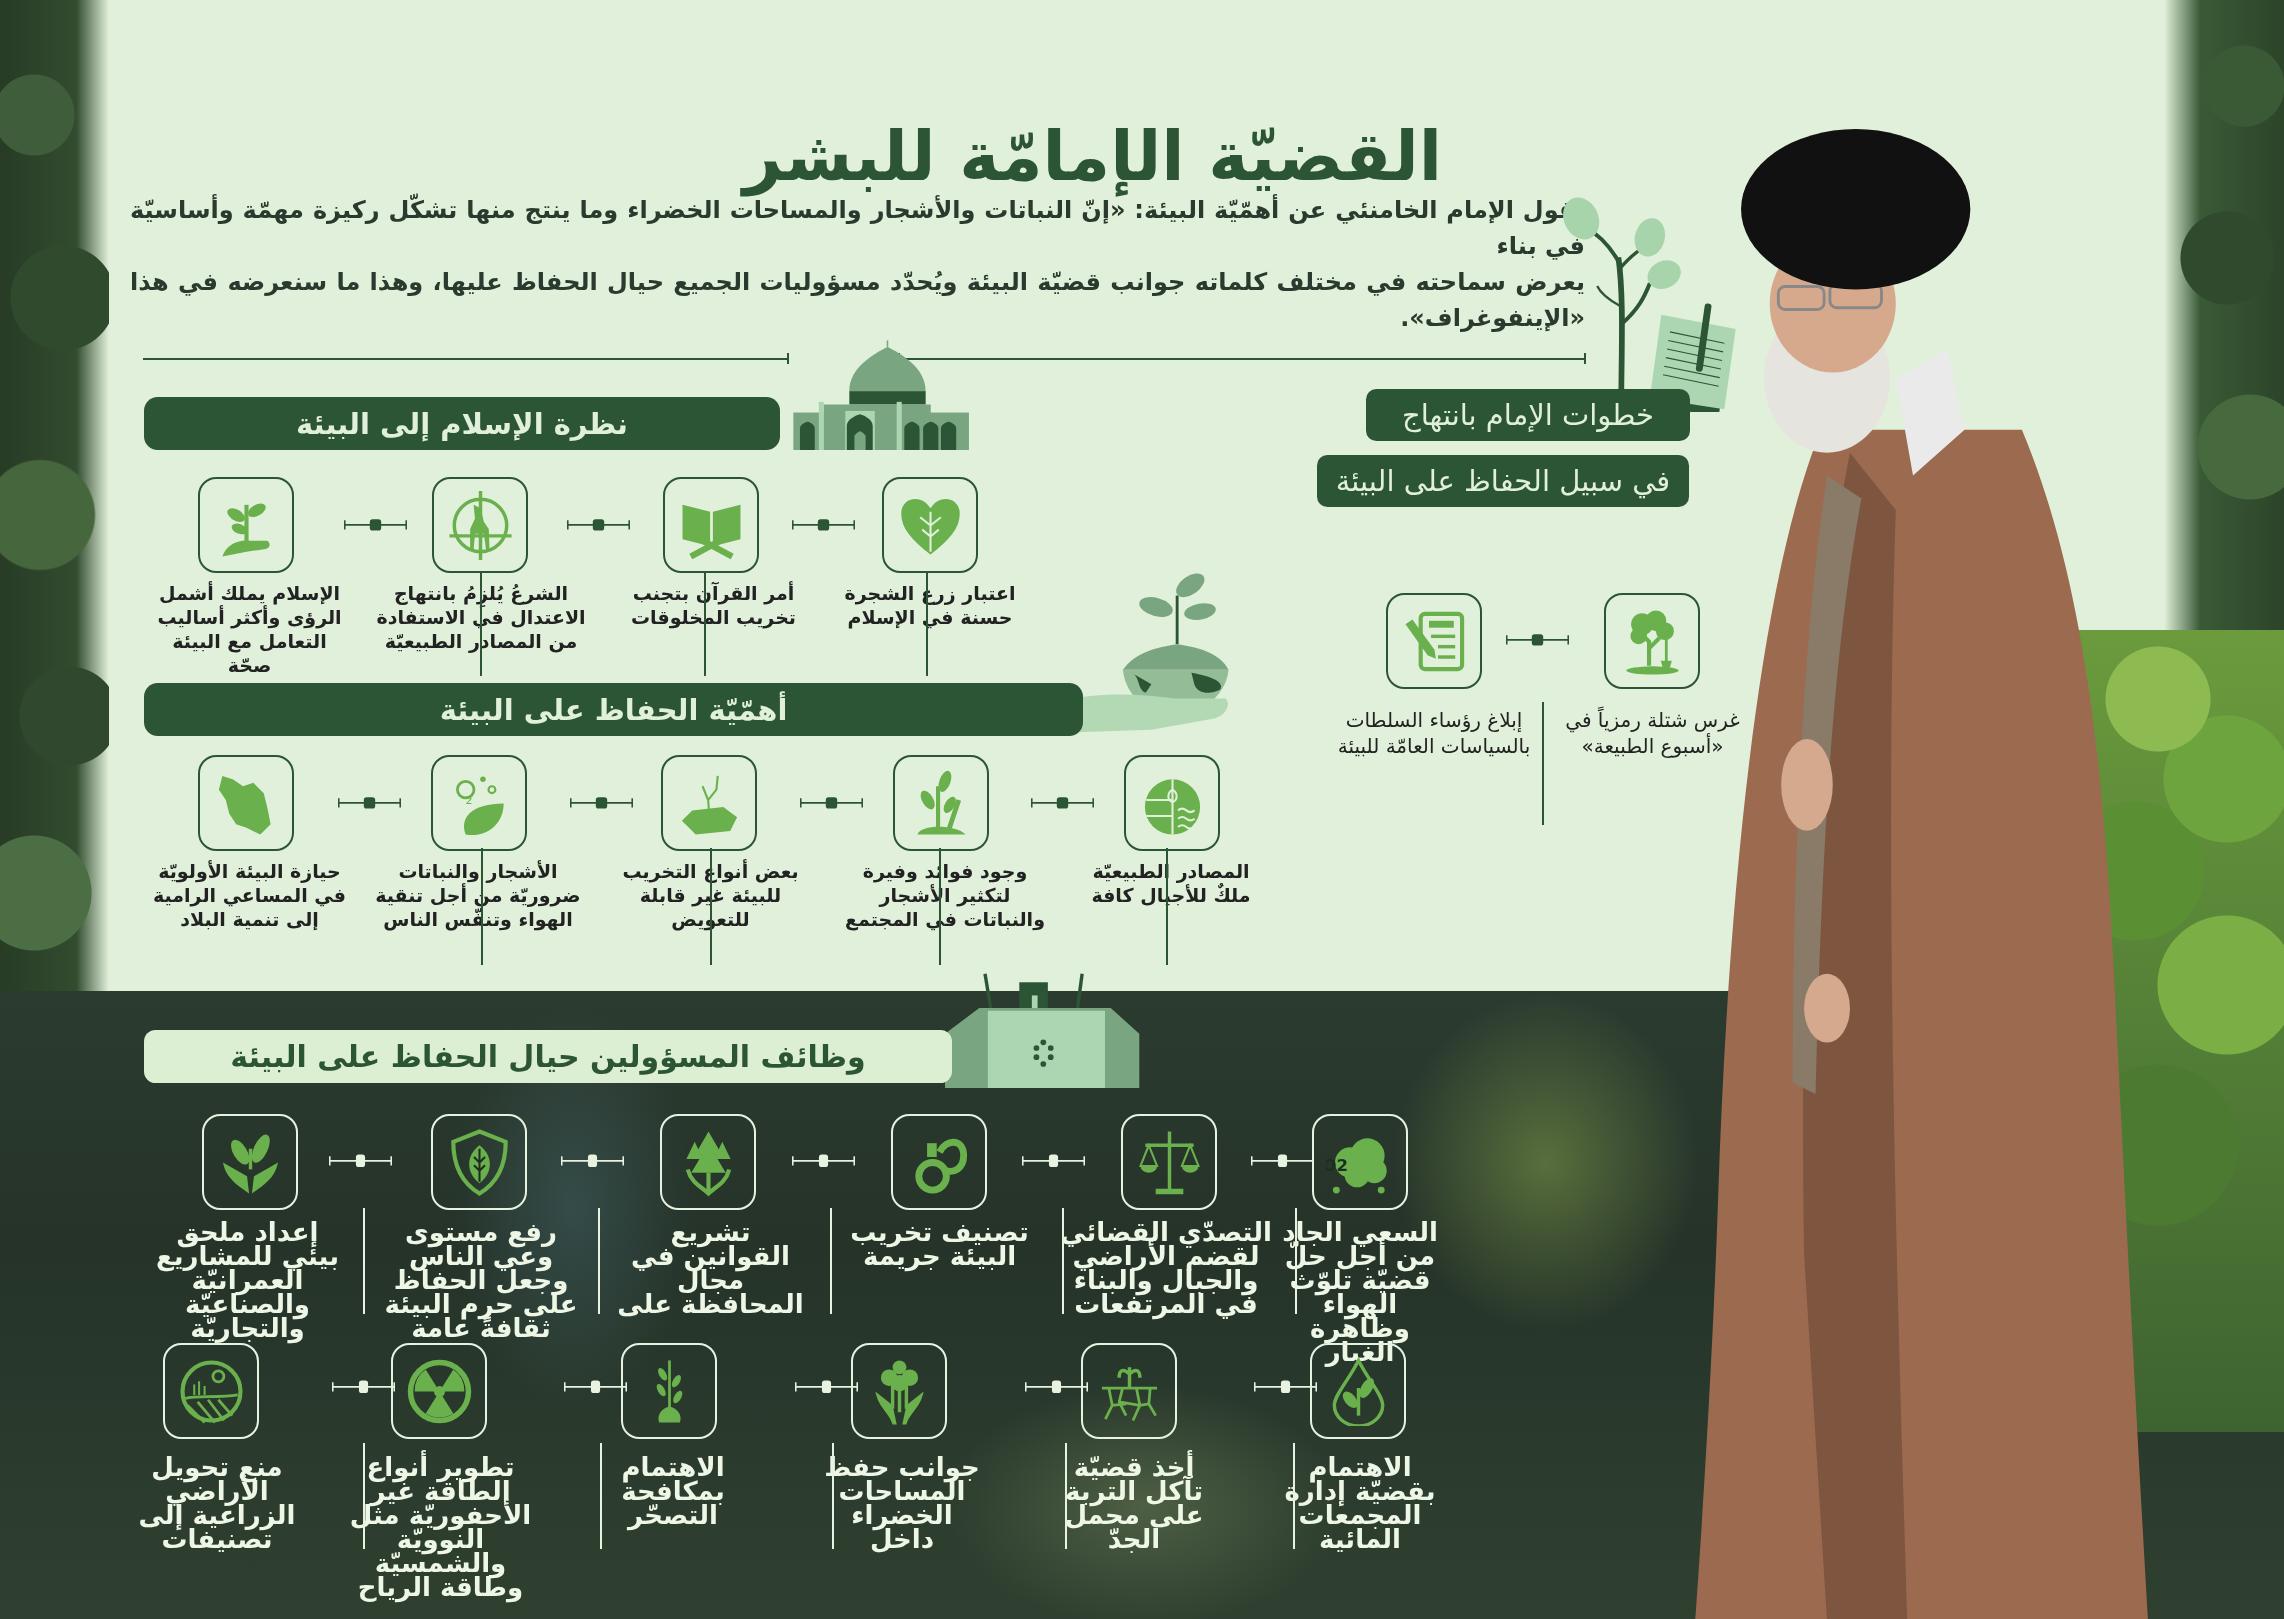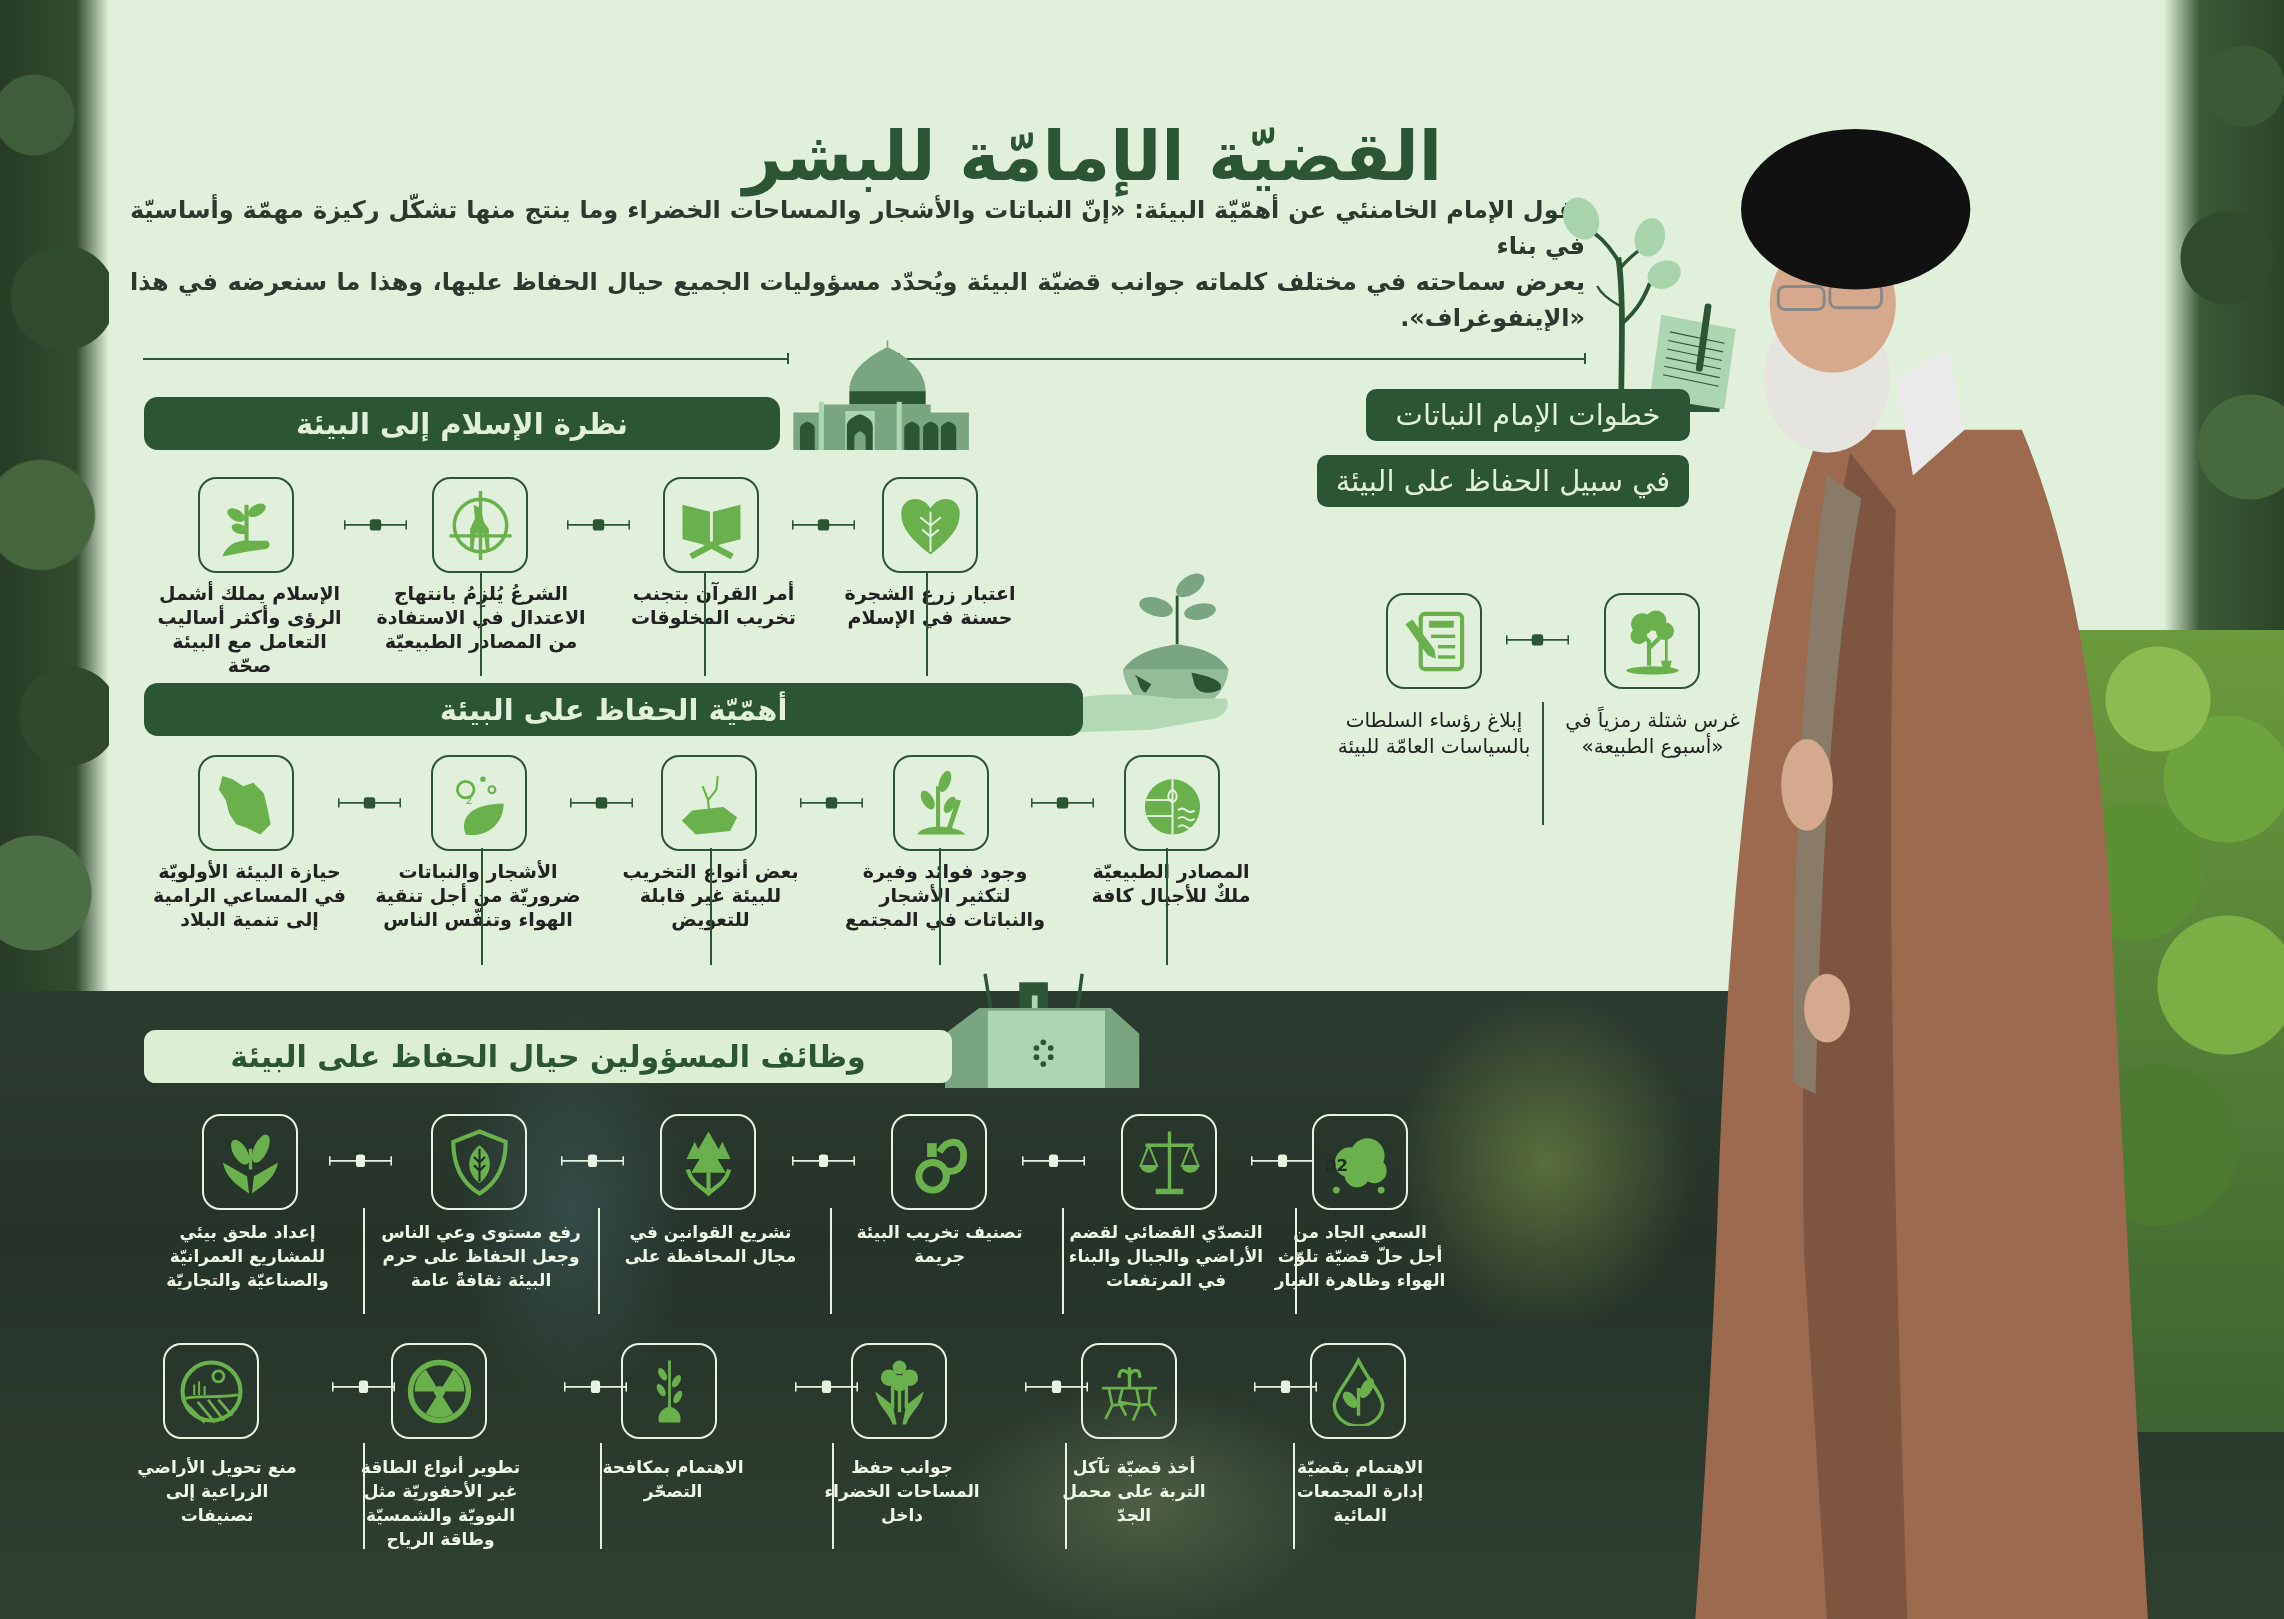--- a/index.html
+++ b/index.html
@@ -64,21 +64,21 @@
   #globe-hand{position:absolute;left:1060px;top:561px;width:200px;height:172px}
   #podium{position:absolute;left:945px;top:968px;width:200px;height:120px}
   .icon-box{position:absolute;width:96px;height:96px;border:2.3px solid #2c5535;border-radius:18.3px;
     background:transparent;display:flex;align-items:center;justify-content:center}
   .icon-box.dark{border-color:#e8f2e0;border-width:2.3px}
   .icon-box svg{width:69px;height:69px}
   .connector{position:absolute;height:13.7px;width:63px}
   .vline{position:absolute;width:1.7px;background:#2c5535}
   .vline.light{background:#e8f2e0}
   .label{position:absolute;text-align:center;font-weight:bold;font-size:19px;line-height:24px;color:#222}
-  .label.light{color:#eef6e6;font-size:17px}
+  .label.light{color:#eef6e6;font-size:26px}
   .label.plain{font-weight:normal;font-size:20px;line-height:26px}
 </style>
 </head>
 <body>
 
 <div id="bg-top"></div>
 <div id="bg-bottom"></div>
 <div class="foliage-left"></div>
 <div class="foliage-right"></div>
 <div class="bushes-right"></div>
@@ -329,21 +329,21 @@
       <rect x="45" y="2" width="20" height="20" rx="5" fill="#2c5535"></rect>
     </svg></div>
 <div class="connector" style="left:338px;top:796px"><svg width="63" height="13.7" viewBox="0 0 110 24">
       <line x1="0" y1="12" x2="110" y2="12" stroke="#2c5535" stroke-width="3"></line>
       <line x1="1" y1="4" x2="1" y2="20" stroke="#2c5535" stroke-width="3"></line>
       <line x1="109" y1="4" x2="109" y2="20" stroke="#2c5535" stroke-width="3"></line>
       <rect x="45" y="2" width="20" height="20" rx="5" fill="#2c5535"></rect>
     </svg></div>
 
 <div class="bar" style="left:1366px;top:389px;width:324px;height:52px;border-radius:10.3px;font-weight:normal;font-size:29px">
-  <span>خطوات الإمام النباتات</span>
+  <span>خطوات الإمام بانتهاج</span>
 </div>
 <div class="bar" style="left:1317px;top:455px;width:372px;height:52px;border-radius:10.3px;font-weight:normal;font-size:29px">
   <span>في سبيل الحفاظ على البيئة</span>
 </div>
 
 <div>
   <div class="icon-box" style="left:1604px;top:593px">
     <svg viewBox="0 0 100 100">
         <circle cx="35" cy="25" r="16" fill="#6ab04c"></circle>
         <circle cx="55" cy="20" r="15" fill="#6ab04c"></circle>

